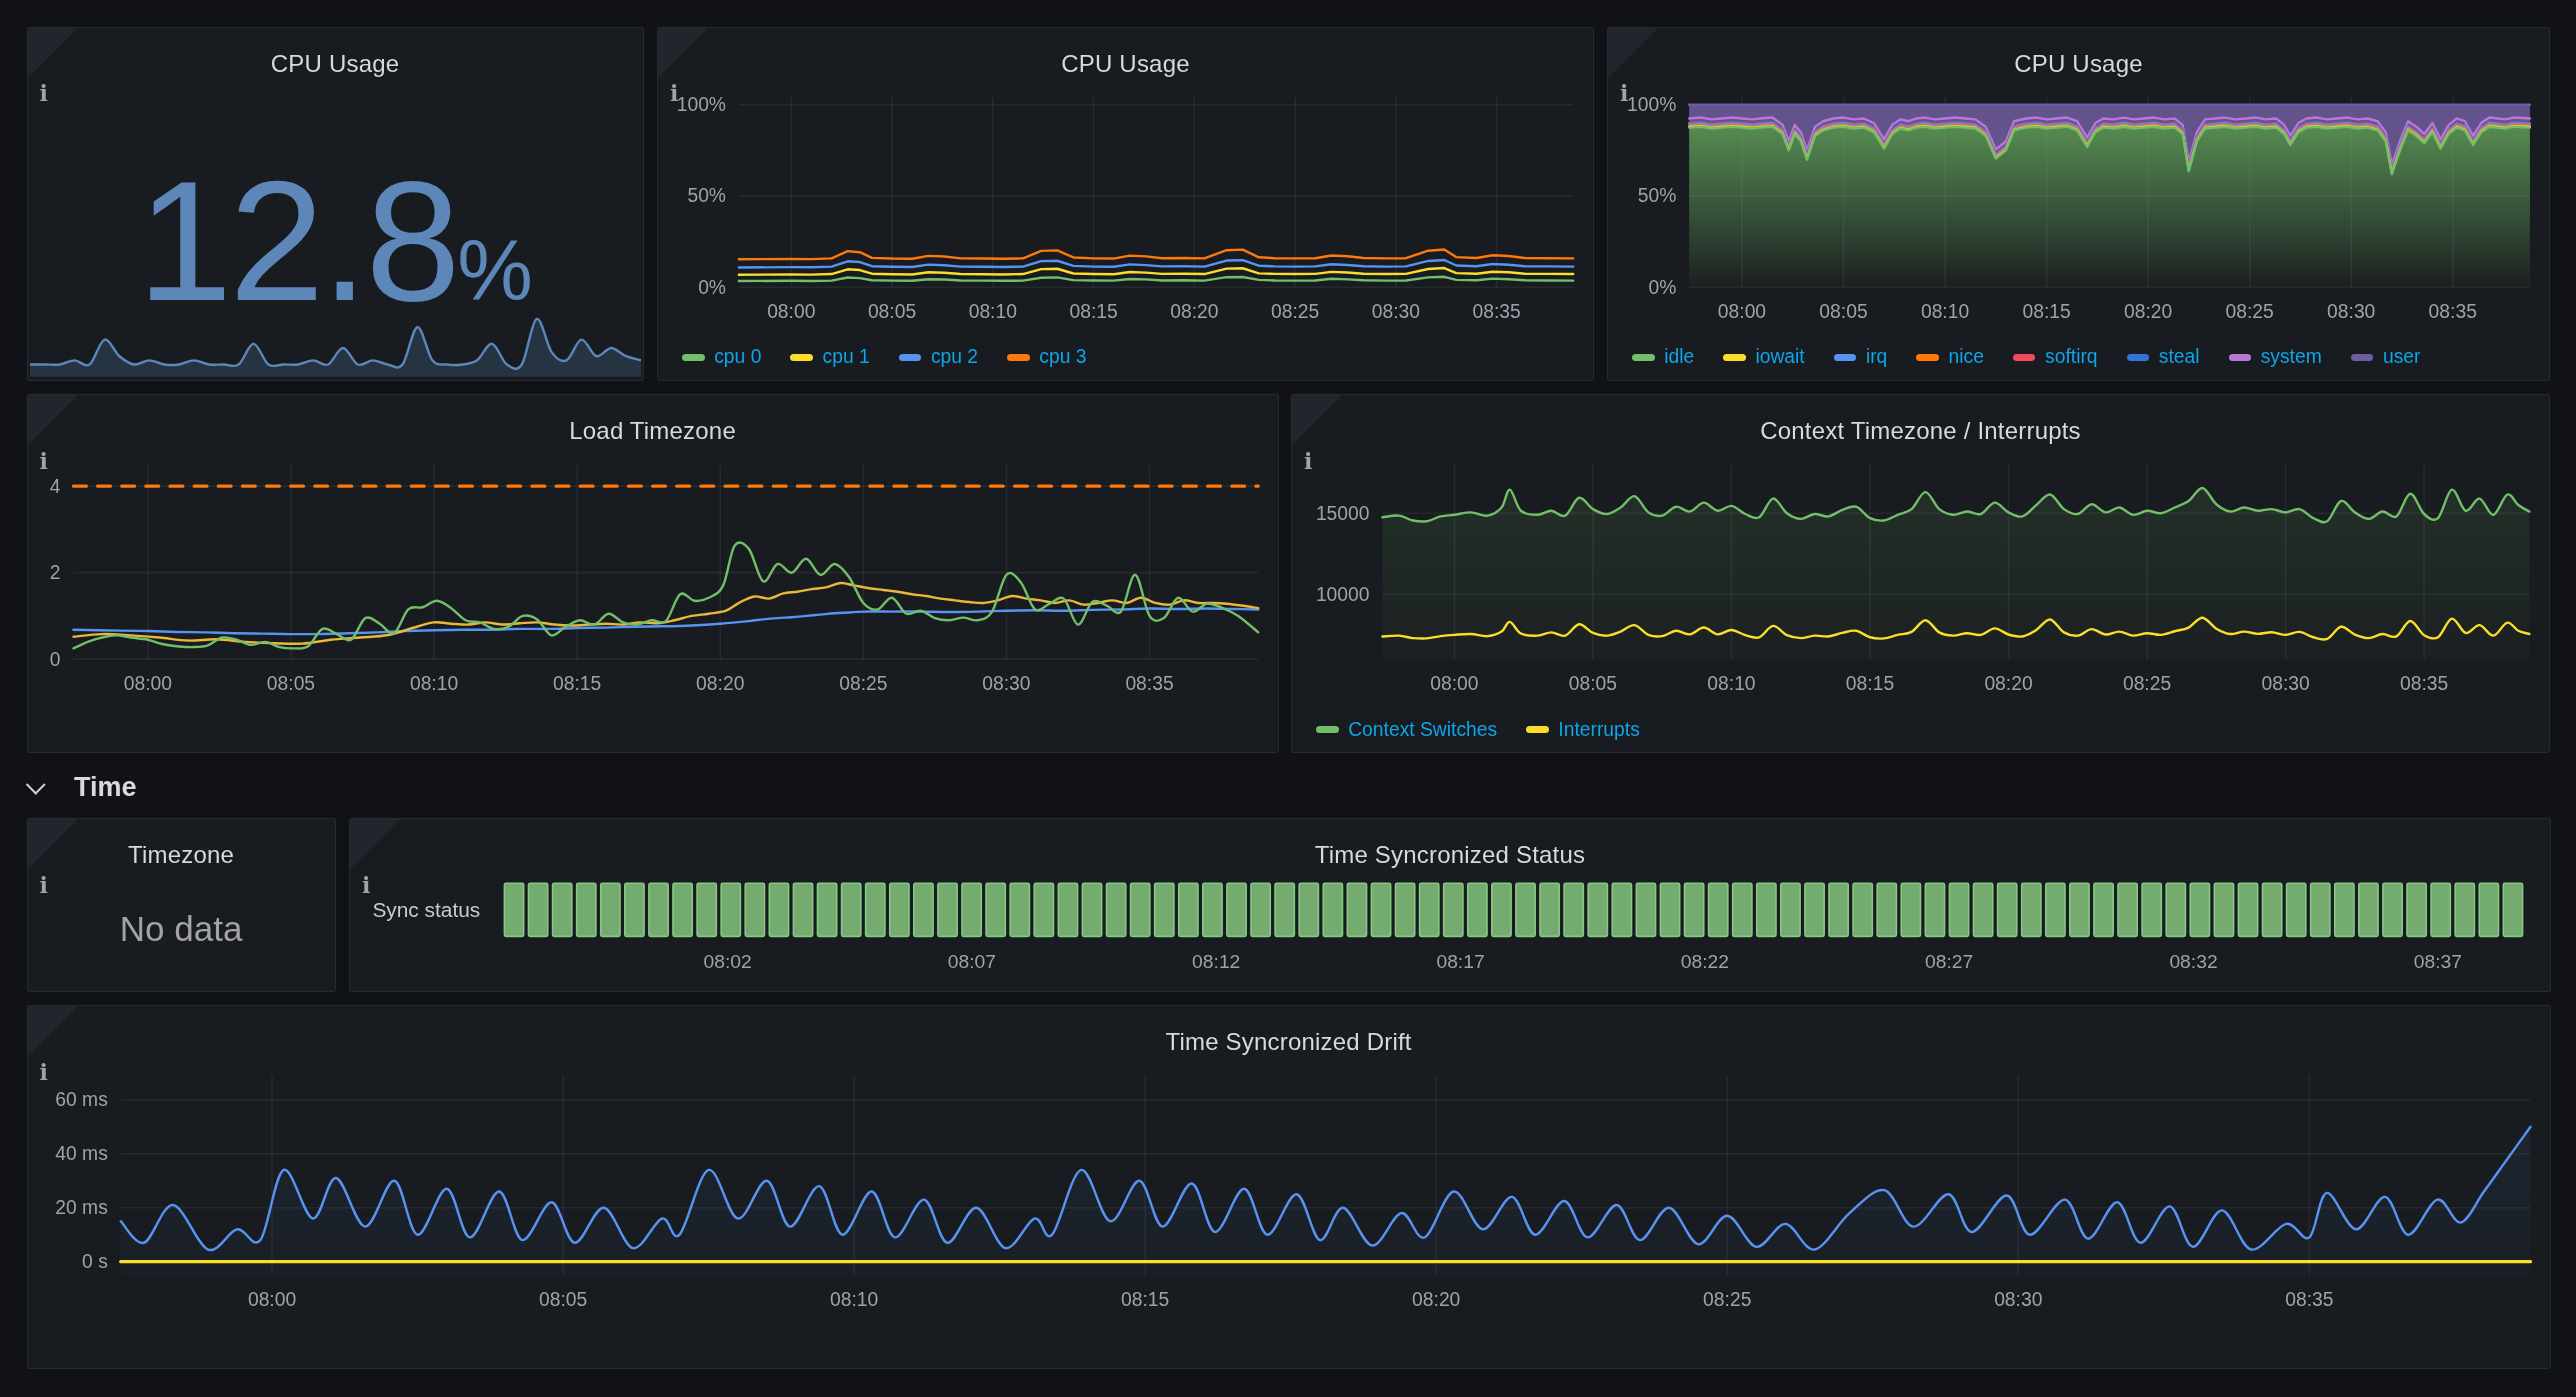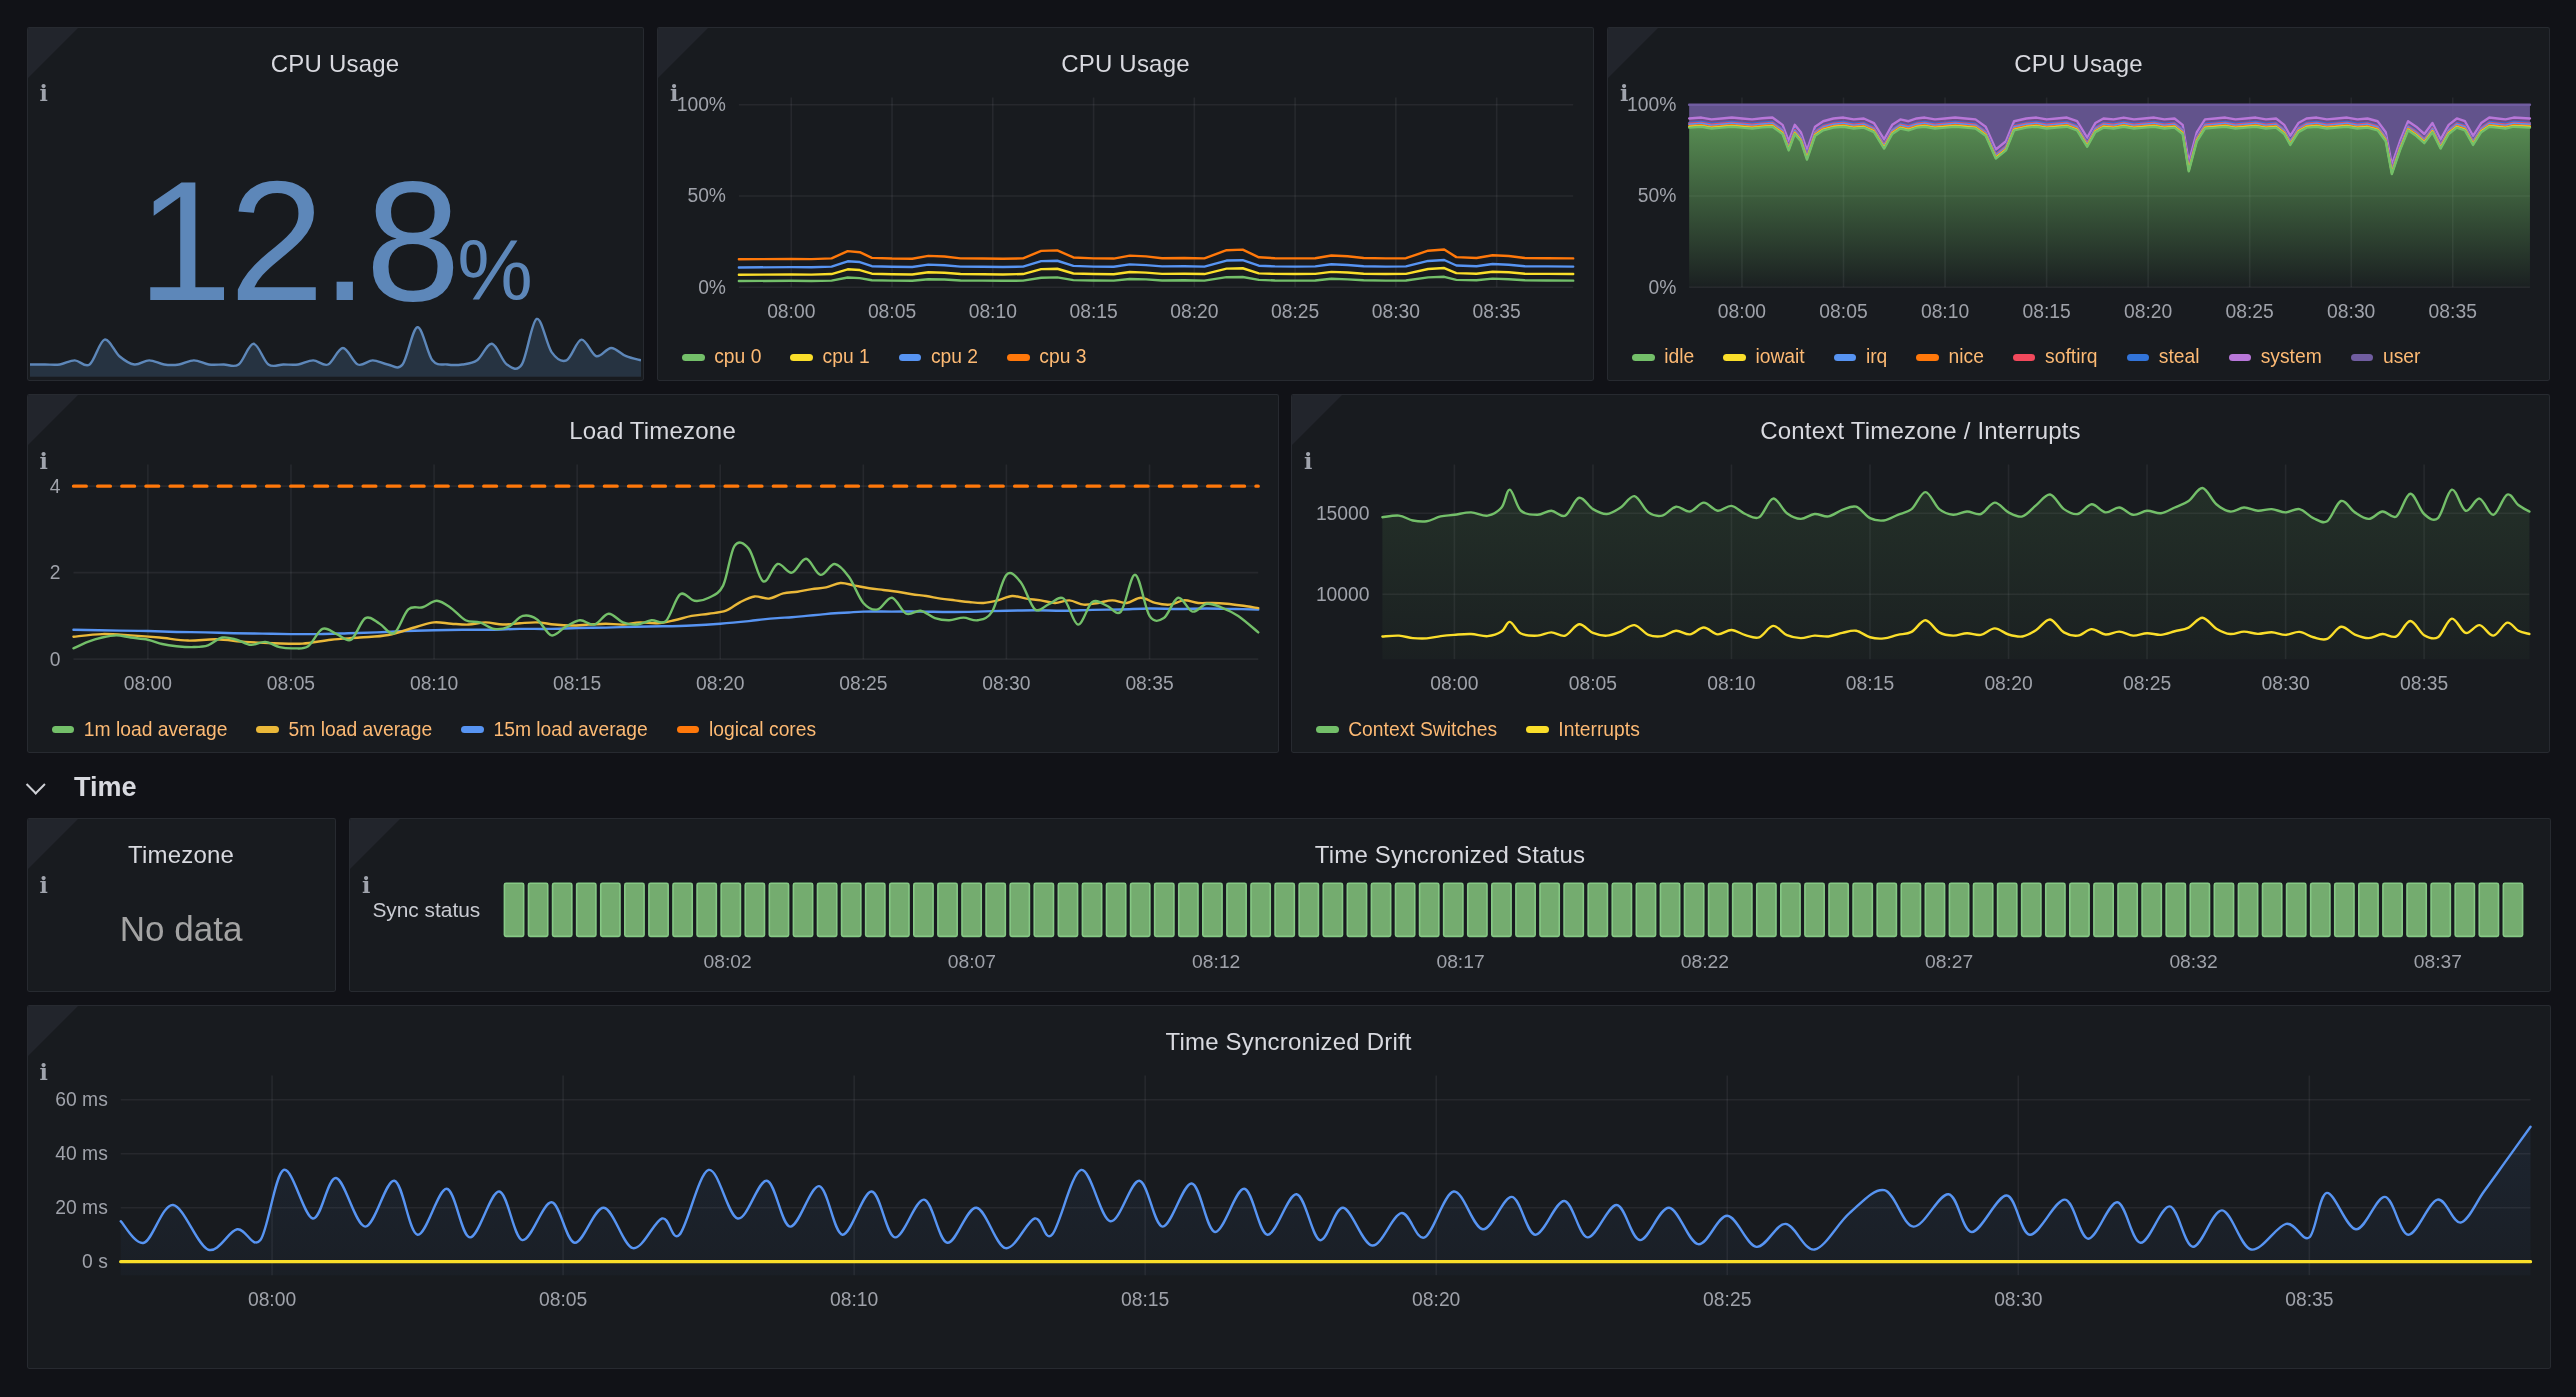--- a/index.html
+++ b/index.html
@@ -33,21 +33,21 @@
   .ptitle{
     position:absolute;top:11.3px;left:0;right:0;margin:11px;
     text-align:center;
     font-size:24px;font-weight:500;color:#d8d9df;
     letter-spacing:0.2px;cursor:pointer;z-index:2;
   }
   .chart{position:absolute;left:0;right:0;top:47px;bottom:52px;}
   .legend{
     position:absolute;left:24px;bottom:11.3px;
     display:flex;align-items:center;gap:29px;
-    font-size:19.3px;color:#fdba74;white-space:nowrap;z-index:2;
+    font-size:19.3px;color:#0ea5e9;white-space:nowrap;z-index:2;
   }
   .lit{display:flex;align-items:center;gap:9.7px;cursor:pointer;}
   .lit i{width:22.5px;height:7.2px;border-radius:4px;display:inline-block;}
   svg text{font-family:"Liberation Sans",sans-serif;font-size:24px;fill:#9fa2aa;}
   
   .statwrap{position:absolute;top:127px;left:0;right:0;text-align:center;z-index:1;}
   .bignum{font-size:171px;font-weight:500;color:#5d87b9;line-height:1;letter-spacing:-3.2px;}
   .pct{font-size:85px;font-weight:500;color:#5d87b9;}
   .spark{position:absolute;left:2.4px;right:2.4px;bottom:2.4px;height:68px;}
   
@@ -214,26 +214,20 @@
           <text x="40" y="278" text-anchor="end">0</text>
           <line x1="56" y1="162.44444444444446" x2="1529" y2="162.44444444444446" stroke="rgba(204,204,220,0.08)" stroke-width="2"></line>
           <text x="40" y="170.44444444444446" text-anchor="end">2</text>
           <line x1="56" y1="54.888888888888914" x2="1529" y2="54.888888888888914" stroke="rgba(204,204,220,0.08)" stroke-width="2"></line>
           <text x="40" y="62.888888888888914" text-anchor="end">4</text>
           <path d="M56,54.888888888888914L1529,54.888888888888914" fill="none" stroke="#FF780A" stroke-width="4" stroke-linejoin="round" stroke-linecap="round" stroke-dasharray="16,14"></path>
           <path d="M56,233.4311111111111C65.487922705314,233.61037037037036 97.5096618357488,234.23777777777778 112.92753623188406,234.50666666666666C128.34541062801932,234.77555555555554 136.64734299516908,234.77555555555557 148.5072463768116,235.04444444444445C160.3671497584541,235.31333333333333 172.22705314009664,235.85111111111112 184.08695652173915,236.12C195.94685990338166,236.38888888888889 207.80676328502415,236.38888888888889 219.66666666666666,236.65777777777777C231.52657004830917,236.92666666666665 243.38647342995168,237.46444444444447 255.2463768115942,237.73333333333335C267.1062801932367,238.00222222222223 278.9661835748792,238.09185185185186 290.82608695652175,238.2711111111111C302.6859903381643,238.45037037037036 314.5458937198068,238.71925925925927 326.4057971014493,238.8088888888889C338.2657004830918,238.89851851851853 350.12560386473433,238.98814814814816 361.9855072463768,238.8088888888889C373.8454106280193,238.62962962962965 385.70531400966183,238.09185185185186 397.5652173913044,237.73333333333335C409.4251207729469,237.37481481481484 421.28502415458945,237.10592592592593 433.14492753623193,236.65777777777777C445.0048309178744,236.2096296296296 456.86473429951695,235.4925925925926 468.72463768115944,235.04444444444445C480.5845410628019,234.59629629629632 492.44444444444446,234.23777777777778 504.304347826087,233.9688888888889C516.1642512077295,233.70000000000002 528.024154589372,233.52074074074073 539.8840579710145,233.4311111111111C551.743961352657,233.34148148148148 563.6038647342995,233.61037037037036 575.463768115942,233.4311111111111C587.3236714975845,233.25185185185185 599.1835748792271,232.5348148148148 611.0434782608696,232.35555555555555C622.9033816425122,232.1762962962963 634.7632850241547,232.5348148148148 646.6231884057972,232.35555555555555C658.4830917874398,232.1762962962963 670.3429951690822,231.54888888888888 682.2028985507247,231.28C694.0628019323673,231.01111111111112 705.9227053140097,231.0111111111111 717.7826086956522,230.7422222222222C729.6425120772948,230.47333333333333 741.5024154589372,229.93555555555557 753.3623188405797,229.66666666666669C765.2222222222223,229.3977777777778 777.0821256038648,229.39777777777778 788.9420289855074,229.1288888888889C800.8019323671499,228.86 812.6618357487924,228.5911111111111 824.521739130435,228.05333333333334C836.3816425120775,227.51555555555558 848.24154589372,226.79851851851853 860.1014492753625,225.90222222222224C871.961352657005,225.00592592592594 886.7862318840581,223.57185185185185 895.68115942029,222.67555555555555C904.5760869565219,221.77925925925925 907.5410628019324,221.15185185185186 913.4710144927536,220.52444444444444C919.4009661835748,219.89703703703702 925.3309178743962,219.35925925925923 931.2608695652175,218.9111111111111C937.1908212560388,218.46296296296296 943.12077294686,218.2837037037037 949.0507246376812,217.83555555555557C954.9806763285025,217.38740740740744 960.9106280193238,216.76000000000002 966.840579710145,216.22222222222223C972.7705314009662,215.68444444444444 978.7004830917874,215.14666666666668 984.6304347826087,214.60888888888888C990.5603864734301,214.0711111111111 996.4903381642514,213.4437037037037 1002.4202898550726,212.99555555555554C1008.3502415458938,212.54740740740738 1014.280193236715,212.2785185185185 1020.2101449275362,211.92C1026.1400966183576,211.56148148148148 1029.105072463768,211.0237037037037 1038,210.84444444444443C1046.894927536232,210.66518518518518 1061.7198067632849,210.84444444444443 1073.5797101449275,210.84444444444443C1085.4396135265702,210.84444444444443 1097.2995169082128,210.7548148148148 1109.1594202898552,210.84444444444443C1121.0193236714977,210.93407407407406 1132.8792270531403,211.38222222222223 1144.7391304347827,211.38222222222223C1156.5990338164252,211.38222222222223 1168.4589371980678,211.11333333333332 1180.3188405797102,210.84444444444443C1192.1787439613527,210.57555555555555 1204.0386473429953,210.03777777777776 1215.8985507246377,209.76888888888888C1227.7584541062802,209.5 1239.6183574879228,209.23111111111112 1251.4782608695652,209.23111111111112C1263.3381642512077,209.23111111111112 1275.1980676328503,209.8585185185185 1287.0579710144928,209.76888888888888C1298.9178743961352,209.67925925925925 1310.7777777777778,208.9622222222222 1322.6376811594203,208.69333333333333C1334.4975845410627,208.42444444444445 1346.3574879227053,208.42444444444445 1358.217391304348,208.15555555555557C1370.0772946859906,207.88666666666668 1381.937198067633,207.1696296296296 1393.7971014492755,207.07999999999998C1405.657004830918,206.99037037037036 1417.5169082125606,207.61777777777777 1429.376811594203,207.61777777777777C1441.2367149758454,207.61777777777777 1453.096618357488,207.07999999999998 1464.9565217391305,207.07999999999998C1476.816425120773,207.07999999999998 1489.8623188405797,207.43851851851852 1500.536231884058,207.61777777777777C1511.2101449275362,207.79703703703703 1524.256038647343,208.06592592592594 1529,208.15555555555557" fill="none" stroke="#5794F2" stroke-width="3" stroke-linejoin="round" stroke-linecap="round"></path>
           <path d="M56,242.03555555555556C61.929951690821255,241.4977777777778 79.71980676328502,239.07777777777778 91.57971014492753,238.8088888888889C103.43961352657004,238.54000000000002 115.29951690821257,239.70518518518517 127.15942028985508,240.42222222222222C139.0193236714976,241.13925925925926 150.8792270531401,242.03555555555556 162.73913043478262,243.11111111111111C174.59903381642513,244.18666666666667 186.45893719806764,246.51703703703706 198.31884057971016,246.87555555555556C210.17874396135267,247.23407407407407 222.03864734299518,244.99333333333334 233.8985507246377,245.26222222222222C245.7584541062802,245.5311111111111 257.6183574879227,247.6822222222222 269.47826086956525,248.48888888888888C281.3381642512078,249.29555555555555 293.1980676328502,249.74370370370372 305.05797101449275,250.10222222222222C316.9178743961353,250.46074074074073 328.7777777777778,251.35703703703703 340.6376811594203,250.64C352.4975845410628,249.92296296296294 364.35748792270533,247.05481481481482 376.2173913043478,245.8C388.0772946859903,244.5451851851852 399.93719806763283,244.09703703703704 411.7971014492754,243.11111111111111C423.6570048309179,242.1251851851852 435.51690821256045,242.1251851851852 447.37681159420293,239.88444444444445C459.2367149758454,237.64370370370372 473.4685990338164,232.26592592592596 482.95652173913044,229.66666666666669C492.44444444444446,227.06740740740742 497.1884057971015,224.9162962962963 504.304347826087,224.2888888888889C511.4202898550725,223.66148148148147 518.536231884058,225.4540740740741 525.6521739130435,225.90222222222224C532.768115942029,226.35037037037037 539.8840579710145,227.24666666666664 547,226.97777777777776C554.1159420289855,226.70888888888888 561.2318840579711,224.2888888888889 568.3478260869566,224.2888888888889C575.4637681159421,224.2888888888889 582.5797101449275,226.7985185185185 589.695652173913,226.97777777777776C596.8115942028985,227.15703703703701 603.9275362318841,225.81259259259258 611.0434782608696,225.36444444444444C618.1594202898551,224.9162962962963 625.2753623188406,224.02 632.3913043478261,224.2888888888889C639.5072463768116,224.55777777777777 646.6231884057971,226.35037037037034 653.7391304347826,226.97777777777776C660.8550724637681,227.60518518518518 667.9710144927537,228.05333333333334 675.0869565217392,228.05333333333334C682.2028985507247,228.05333333333334 689.3188405797101,227.33629629629627 696.4347826086956,226.97777777777776C703.5507246376811,226.61925925925925 710.6666666666667,225.90222222222224 717.7826086956522,225.90222222222224C724.8985507246377,225.90222222222224 732.0144927536232,227.24666666666664 739.1304347826087,226.97777777777776C746.2463768115942,226.70888888888888 753.3623188405797,224.55777777777777 760.4782608695652,224.2888888888889C767.5942028985507,224.02 774.7101449275364,225.81259259259258 781.8260869565219,225.36444444444444C788.9420289855074,224.9162962962963 796.0579710144929,223.1237037037037 803.1739130434784,221.6C810.2898550724639,220.07629629629628 817.4057971014495,217.56666666666666 824.521739130435,216.22222222222223C831.6376811594205,214.8777777777778 838.7536231884059,214.60888888888888 845.8695652173914,213.53333333333333C852.9855072463769,212.45777777777778 860.6944444444445,212.18888888888887 867.2173913043479,209.76888888888888C873.7403381642513,207.3488888888889 879.0772946859904,201.9711111111111 885.0072463768116,199.01333333333332C890.9371980676328,196.05555555555554 896.8671497584542,192.73925925925928 902.7971014492754,192.02222222222224C908.7270531400966,191.3051851851852 914.657004830918,195.33851851851853 920.5869565217392,194.7111111111111C926.5169082125605,194.0837037037037 932.4468599033817,189.69185185185185 938.3768115942029,188.2577777777778C944.3067632850241,186.82370370370373 950.2367149758455,187.00296296296298 956.1666666666667,186.10666666666668C962.096618357488,185.21037037037038 968.0265700483092,183.7762962962963 973.9565217391304,182.88C979.8864734299516,181.9837037037037 985.8164251207729,181.9837037037037 991.7463768115942,180.7288888888889C997.6763285024156,179.47407407407408 1003.6062801932368,175.7096296296296 1009.536231884058,175.3511111111111C1015.4661835748792,174.9925925925926 1021.3961352657005,177.50222222222223 1027.3260869565217,178.57777777777778C1033.256038647343,179.65333333333334 1039.1859903381642,180.90814814814817 1045.1159420289855,181.80444444444447C1051.0458937198068,182.70074074074077 1056.9758454106282,183.2385185185185 1062.9057971014495,183.95555555555555C1068.8357487922708,184.6725925925926 1074.7657004830921,185.21037037037038 1080.6956521739132,186.10666666666668C1086.6256038647343,187.00296296296298 1092.5555555555554,188.43703703703704 1098.4855072463768,189.33333333333334C1104.415458937198,190.22962962962964 1110.3454106280194,190.58814814814815 1116.2753623188407,191.48444444444445C1122.205314009662,192.38074074074075 1128.1352657004832,193.8148148148148 1134.0652173913045,194.7111111111111C1139.9951690821258,195.6074074074074 1145.925120772947,196.14518518518517 1151.8550724637682,196.86222222222221C1157.7850241545896,197.57925925925926 1163.7149758454107,198.47555555555553 1169.644927536232,199.01333333333332C1175.5748792270533,199.5511111111111 1181.5048309178746,200.4474074074074 1187.4347826086957,200.0888888888889C1193.3647342995168,199.7303703703704 1199.294685990338,198.2962962962963 1205.2246376811593,196.86222222222221C1211.1545893719806,195.42814814814813 1217.084541062802,191.84296296296296 1223.0144927536232,191.48444444444445C1228.9444444444446,191.12592592592594 1234.8743961352654,193.8148148148148 1240.8043478260868,194.7111111111111C1246.734299516908,195.6074074074074 1252.6642512077294,195.96592592592592 1258.5942028985507,196.86222222222221C1264.524154589372,197.7585185185185 1270.454106280193,200.0888888888889 1276.3840579710143,200.0888888888889C1282.3140096618356,200.0888888888889 1288.2439613526572,196.5037037037037 1294.1739130434785,196.86222222222221C1300.1038647342998,197.22074074074072 1306.033816425121,201.70222222222222 1311.9637681159422,202.24C1317.8937198067636,202.7777777777778 1323.8236714975847,200.9851851851852 1329.753623188406,200.0888888888889C1335.6835748792273,199.1925925925926 1341.6135265700484,196.86222222222221 1347.5434782608697,196.86222222222221C1353.473429951691,196.86222222222221 1359.4033816425122,200.62666666666667 1365.3333333333335,200.0888888888889C1371.2632850241548,199.55111111111114 1377.193236714976,193.63555555555556 1383.1231884057972,193.63555555555556C1389.0531400966186,193.63555555555556 1394.98309178744,198.6548148148148 1400.9130434782612,200.0888888888889C1406.8429951690825,201.522962962963 1412.7729468599034,202.7777777777778 1418.7028985507247,202.24C1424.632850241546,201.70222222222222 1430.5628019323674,197.22074074074072 1436.4927536231887,196.86222222222221C1442.42270531401,196.5037037037037 1448.352657004831,199.5511111111111 1454.2826086956522,200.0888888888889C1460.2125603864736,200.6266666666667 1466.142512077295,199.90962962962965 1472.0724637681162,200.0888888888889C1478.0024154589375,200.26814814814816 1483.9323671497586,200.62666666666667 1489.86231884058,201.16444444444443C1495.7922705314013,201.7022222222222 1501.1292270531403,202.41925925925926 1507.6521739130437,203.31555555555556C1514.1751207729471,204.21185185185186 1525.4420289855072,206.00444444444446 1529,206.54222222222222" fill="none" stroke="#EAB839" stroke-width="3" stroke-linejoin="round" stroke-linecap="round"></path>
           <path d="M56,256.55555555555554C58.96497584541063,255.2111111111111 67.85990338164251,250.7296296296296 73.78985507246377,248.48888888888888C79.71980676328502,246.24814814814815 85.64975845410628,244.45555555555555 91.57971014492753,243.11111111111111C97.50966183574879,241.76666666666668 103.43961352657006,240.42222222222222 109.36956521739131,240.42222222222222C115.29951690821257,240.42222222222222 120.63647342995169,242.21481481481482 127.15942028985508,243.11111111111111C133.68236714975845,244.0074074074074 141.9842995169082,244.45555555555558 148.5072463768116,245.8C155.03019323671498,247.14444444444445 160.3671497584541,249.83333333333334 166.29710144927537,251.17777777777778C172.22705314009664,252.5222222222222 177.56400966183577,253.23925925925926 184.08695652173915,253.86666666666667C190.60990338164254,254.4940740740741 198.91183574879227,255.12148148148148 205.43478260869566,254.94222222222223C211.95772946859904,254.76296296296297 217.29468599033817,254.76296296296297 223.22463768115944,252.79111111111112C229.1545893719807,250.81925925925927 235.08454106280192,244.2762962962963 241.0144927536232,243.11111111111111C246.94444444444446,241.94592592592593 252.87439613526573,244.27629629629632 258.804347826087,245.8C264.73429951690827,247.3237037037037 270.6642512077295,251.8051851851852 276.59420289855075,252.25333333333333C282.524154589372,252.70148148148147 288.45410628019323,248.04074074074072 294.3840579710145,248.48888888888888C300.31400966183577,248.93703703703704 306.243961352657,253.5977777777778 312.17391304347825,254.94222222222223C318.1038647342995,256.2866666666667 324.03381642512073,256.7348148148148 329.963768115942,256.55555555555554C335.8937198067633,256.3762962962963 341.82367149758454,257.9 347.7536231884058,253.86666666666667C353.6835748792271,249.83333333333334 359.6135265700483,234.86518518518517 365.54347826086956,232.35555555555555C371.47342995169083,229.84592592592594 377.40338164251204,236.56814814814817 383.3333333333333,238.8088888888889C389.2632850241546,241.04962962962964 395.1932367149758,249.1162962962963 401.12318840579707,245.8C407.05314009661834,242.48370370370372 412.98309178743955,222.22740740740738 418.9130434782608,218.9111111111111C424.8429951690821,215.5948148148148 430.77294685990336,222.7651851851852 436.7028985507246,225.90222222222224C442.6328502415459,229.03925925925927 448.5628019323671,240.69111111111113 454.4927536231884,237.73333333333335C460.42270531400965,234.77555555555557 466.35265700483086,213.53333333333336 472.28260869565213,208.15555555555557C478.2125603864734,202.77777777777777 484.1425120772946,207.25925925925927 490.0724637681159,205.46666666666667C496.00241545893715,203.67407407407407 501.9323671497584,197.22074074074072 507.8623188405797,197.39999999999998C513.792270531401,197.57925925925923 519.7222222222223,202.5088888888889 525.6521739130435,206.54222222222222C531.5821256038647,210.57555555555555 537.512077294686,218.64222222222222 543.4420289855072,221.6C549.3719806763285,224.55777777777777 555.3019323671497,222.4962962962963 561.231884057971,224.2888888888889C567.1618357487923,226.0814814814815 573.0917874396137,231.45925925925926 579.0217391304349,232.35555555555555C584.9516908212561,233.25185185185185 590.8816425120774,232.35555555555558 596.8115942028986,229.66666666666669C602.7415458937198,226.9777777777778 608.6714975845412,217.74592592592595 614.6014492753624,216.22222222222223C620.5314009661836,214.6985185185185 626.4613526570049,216.4911111111111 632.3913043478261,220.52444444444444C638.3212560386473,224.55777777777777 644.2512077294687,238.8985185185185 650.1811594202899,240.42222222222222C656.1111111111111,241.94592592592593 662.0410628019324,232.80370370370372 667.9710144927536,229.66666666666669C673.9009661835748,226.52962962962965 679.8309178743962,222.04814814814816 685.7608695652174,221.6C691.6908212560386,221.15185185185183 697.6207729468599,228.3222222222222 703.5507246376811,226.97777777777776C709.4806763285023,225.63333333333333 715.4106280193237,213.98148148148147 721.340579710145,213.53333333333333C727.2705314009663,213.0851851851852 733.2004830917875,222.04814814814816 739.1304347826087,224.2888888888889C745.06038647343,226.52962962962962 750.9903381642512,227.42592592592592 756.9202898550725,226.97777777777776C762.8502415458938,226.5296296296296 768.7801932367151,222.31703703703704 774.7101449275364,221.6C780.6400966183576,220.88296296296295 786.5700483091789,228.0533333333333 792.5000000000001,222.67555555555555C798.4299516908213,217.29777777777778 804.3599033816427,193.54592592592593 810.2898550724639,189.33333333333334C816.2198067632851,185.12074074074076 822.1497584541065,196.68296296296293 828.0797101449277,197.39999999999998C834.009661835749,198.11703703703702 839.9396135265702,196.7725925925926 845.8695652173914,193.63555555555556C851.7995169082126,190.49851851851852 858.3224637681161,189.33333333333334 863.6594202898552,178.57777777777778C868.9963768115944,167.82222222222222 872.554347826087,136.72074074074075 877.8913043478261,129.10222222222222C883.2282608695652,121.48370370370371 889.7512077294688,125.51703703703704 895.68115942029,132.86666666666667C901.6111111111112,140.2162962962963 907.5410628019324,170.06296296296296 913.4710144927536,173.2C919.4009661835748,176.33703703703702 925.3309178743962,153.48148148148147 931.2608695652175,151.68888888888887C937.1908212560388,149.89629629629627 943.12077294686,163.52 949.0507246376812,162.44444444444446C954.9806763285025,161.3688888888889 960.9106280193238,144.78740740740741 966.840579710145,145.23555555555555C972.7705314009662,145.68370370370369 978.7004830917874,164.05777777777777 984.6304347826087,165.13333333333333C990.5603864734301,166.20888888888888 996.4903381642514,151.2407407407407 1002.4202898550726,151.68888888888887C1008.3502415458938,152.13703703703703 1014.280193236715,159.75555555555556 1020.2101449275362,167.82222222222222C1026.1400966183576,175.88888888888889 1032.0700483091787,193.36666666666667 1038,200.0888888888889C1043.9299516908213,206.81111111111113 1049.8599033816424,209.23111111111112 1055.7898550724638,208.15555555555557C1061.719806763285,207.08 1067.6497584541062,192.73925925925926 1073.5797101449275,193.63555555555556C1079.5096618357488,194.53185185185185 1085.43961352657,210.84444444444443 1091.3695652173913,213.53333333333333C1097.2995169082126,216.22222222222223 1103.229468599034,208.87259259259258 1109.1594202898552,209.76888888888888C1115.0893719806766,210.66518518518518 1121.0193236714974,216.93925925925925 1126.9492753623188,218.9111111111111C1132.87922705314,220.88296296296295 1138.8091787439614,221.68962962962962 1144.7391304347827,221.6C1150.669082125604,221.51037037037037 1156.5990338164252,218.37333333333333 1162.5289855072465,218.37333333333333C1168.4589371980678,218.37333333333333 1174.388888888889,222.8548148148148 1180.3188405797102,221.6C1186.2487922705316,220.3451851851852 1192.1787439613527,220.25555555555553 1198.108695652174,210.84444444444443C1204.0386473429953,201.43333333333334 1209.9685990338164,171.22814814814814 1215.8985507246377,165.13333333333333C1221.828502415459,159.03851851851852 1227.7584541062804,167.1051851851852 1233.6884057971017,174.27555555555557C1239.618357487923,181.44592592592593 1245.548309178744,203.6740740740741 1251.4782608695652,208.15555555555557C1257.4082125603866,212.63703703703703 1263.338164251208,203.40518518518516 1269.2681159420292,201.16444444444443C1275.1980676328506,198.9237037037037 1281.1280193236714,190.4088888888889 1287.0579710144928,194.7111111111111C1292.987922705314,199.01333333333332 1298.9178743961354,226.26074074074072 1304.8478260869567,226.97777777777776C1310.777777777778,227.6948148148148 1316.707729468599,202.95703703703703 1322.6376811594203,199.01333333333332C1328.5676328502416,195.06962962962962 1334.497584541063,201.3437037037037 1340.4275362318842,203.31555555555556C1346.3574879227056,205.28740740740741 1352.2874396135267,217.20814814814815 1358.217391304348,210.84444444444443C1364.1473429951693,204.4807407407407 1370.0772946859904,164.23703703703703 1376.0072463768117,165.13333333333333C1381.937198067633,166.02962962962962 1387.8671497584542,207.25925925925927 1393.7971014492755,216.22222222222223C1399.7270531400968,225.1851851851852 1405.657004830918,222.67555555555555 1411.5869565217392,218.9111111111111C1417.5169082125606,215.14666666666665 1423.4468599033817,194.98 1429.376811594203,193.63555555555556C1435.3067632850243,192.29111111111112 1441.2367149758454,209.58962962962963 1447.1666666666667,210.84444444444443C1453.096618357488,212.09925925925924 1459.0265700483092,202.06074074074073 1464.9565217391305,201.16444444444443C1470.8864734299518,200.26814814814813 1476.2234299516908,202.95703703703703 1482.7463768115942,205.46666666666667C1489.2693236714977,207.9762962962963 1496.3852657004834,211.02370370370372 1504.094202898551,216.22222222222223C1511.8031400966186,221.42074074074074 1524.8490338164252,233.25185185185185 1529,236.65777777777777" fill="none" stroke="#73BF69" stroke-width="3" stroke-linejoin="round" stroke-linecap="round"></path>
         </svg></div>
-    <div class="legend">
-        <span class="lit"><i style="background: rgb(115, 191, 105);"></i>1m load average</span>
-        <span class="lit"><i style="background: rgb(234, 184, 57);"></i>5m load average</span>
-        <span class="lit"><i style="background: rgb(87, 148, 242);"></i>15m load average</span>
-        <span class="lit"><i style="background: rgb(255, 120, 10);"></i>logical cores</span>
-      </div>
   </section>
 
   <section class="panel" style="left:1291px;top:394px;width:1259px;height:359px">
     <div class="corner">
         <span class="ii">i</span>
       </div>
     <h2 class="ptitle">Context Timezone / Interrupts</h2>
     <div class="chart"><svg viewBox="0 0 1562 322" width="1257" height="259">
           <line x1="201.55555555555554" y1="28" x2="201.55555555555554" y2="270" stroke="rgba(204,204,220,0.08)" stroke-width="2"></line>
           <text x="201.55555555555554" y="308" text-anchor="middle">08:00</text>

